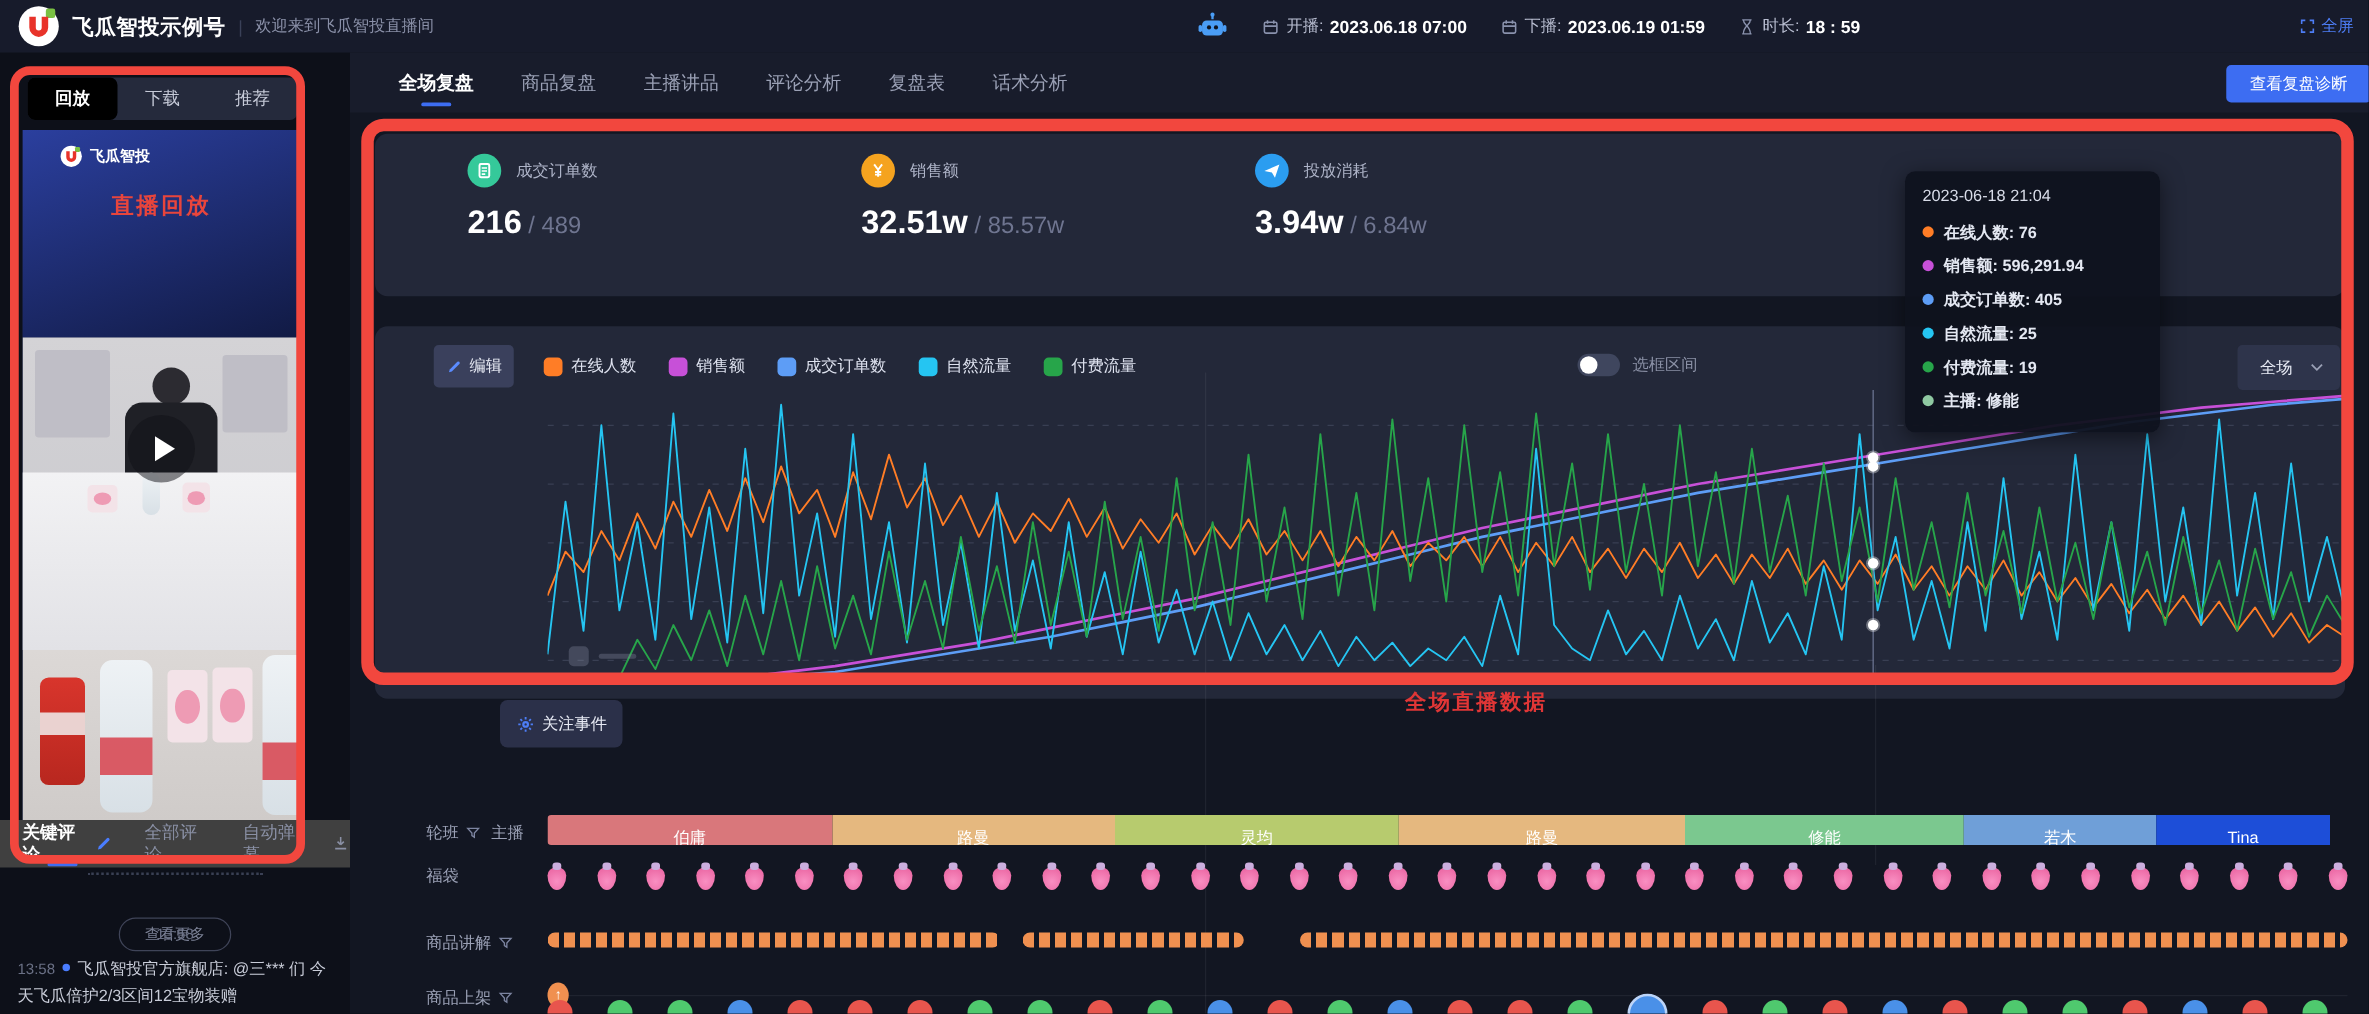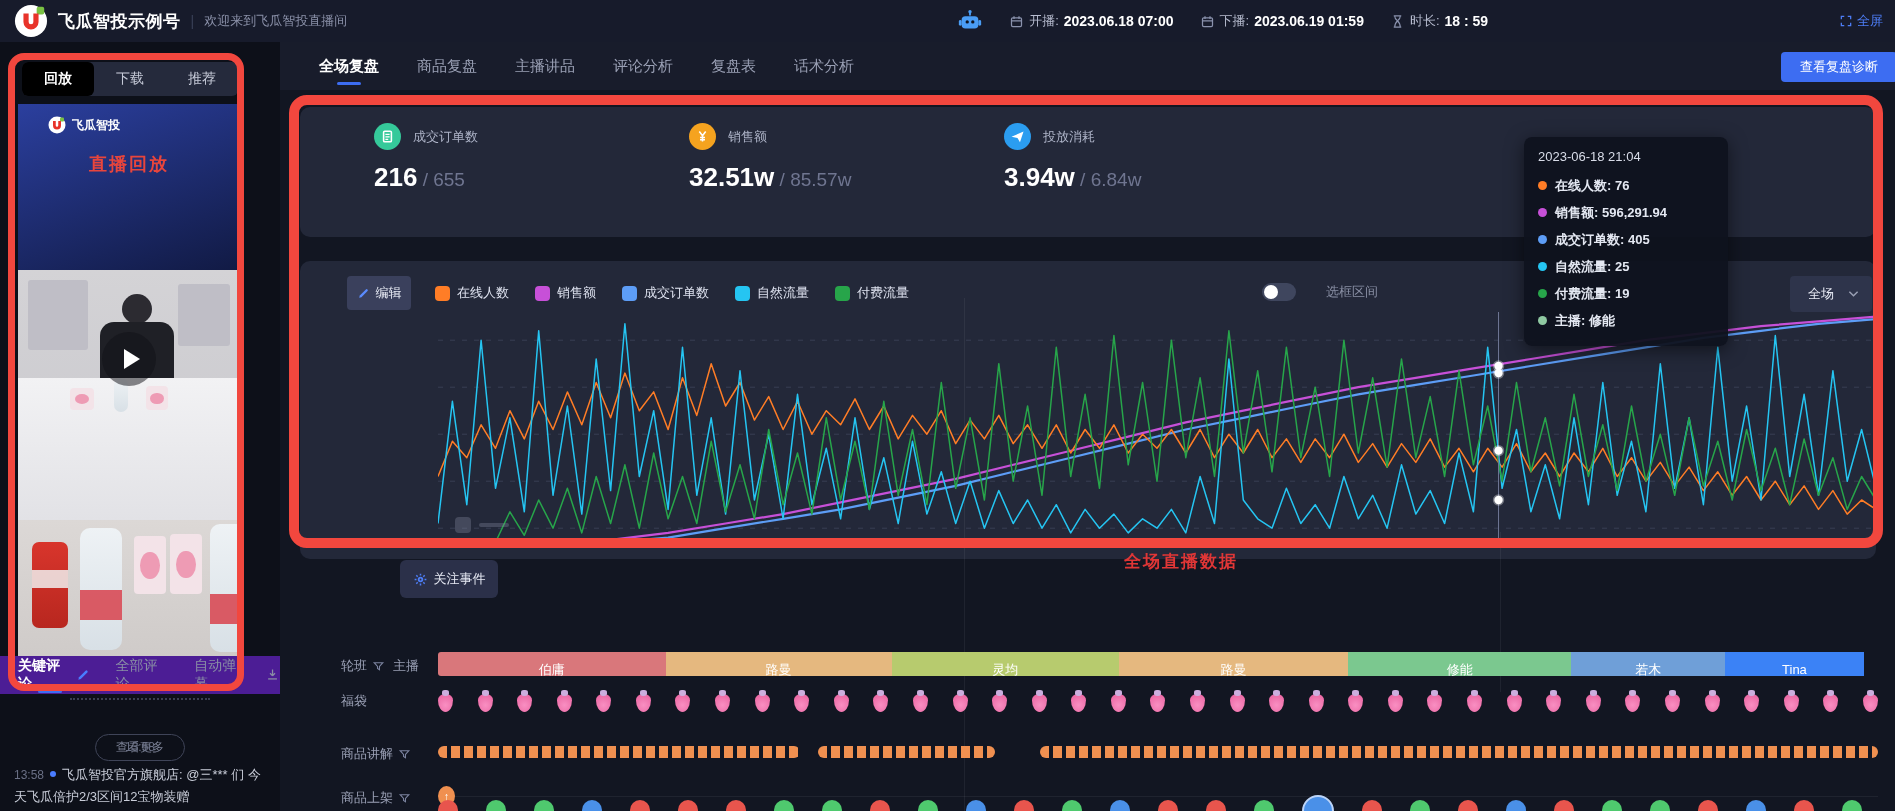--- a/index.html
+++ b/index.html
@@ -38,21 +38,21 @@
   .table{position:absolute;left:0;top:108px;width:222px;height:142px;background:linear-gradient(#f2f2f4,#e2e2e6);}
   .play{position:absolute;left:84px;top:228px;width:54px;height:54px;border-radius:50%;background:rgba(15,15,22,.5);display:flex;align-items:center;justify-content:center;cursor:pointer;}
   .play-tri{width:0;height:0;border-left:16px solid #fff;border-top:10px solid transparent;border-bottom:10px solid transparent;margin-left:5px;}
   .p-prod{position:absolute;left:0;top:416px;width:222px;height:136px;background:linear-gradient(#dcd8d6,#cfcbc9);}
   .can{position:absolute;left:14px;top:22px;width:36px;height:86px;background:linear-gradient(#d8352c,#b8271f);border-radius:7px;}
   .can::before{content:"";position:absolute;left:0;top:28px;width:36px;height:18px;background:#f0efee;opacity:.85;}
   .bottle{position:absolute;background:linear-gradient(#eef2f5,#d8e0e6);border-radius:10px;}
   .bottle .lbl{position:absolute;left:0;width:100%;height:30px;background:#d84a55;opacity:.9;}
   .carton{position:absolute;background:#f3e3e8;border-radius:4px;}
   .carton::after{content:"";position:absolute;left:20%;top:28%;width:60%;height:46%;border-radius:50%;background:#ee9bb4;}
-  .c-tabs{position:absolute;left:0;top:614px;width:280px;height:38px;background:#4c1d95;display:flex;align-items:center;}
+  .c-tabs{position:absolute;left:0;top:614px;width:280px;height:38px;background:#404040;display:flex;align-items:center;}
   .c-tab{font-size:14px;color:#8a90a5;margin-left:26px;cursor:pointer;display:flex;align-items:center;}
   .c-tab.active{color:#fff;font-weight:bold;margin-left:18px;}
   .c-underline{position:absolute;left:38px;top:648px;width:24px;height:3px;background:#3d6df2;border-radius:2px;}
   .dl-ic{width:16px;height:16px;margin-left:18px;cursor:pointer;}
   .dots-sep{position:absolute;left:70px;top:656px;width:140px;border-top:2px dotted #3a4054;}
   .view-more{position:absolute;left:95px;top:692px;width:90px;height:27px;border:1px solid #3f4458;border-radius:14px;color:#7c8296;font-size:12px;display:flex;align-items:center;justify-content:center;cursor:pointer;background:transparent;}
   .time-div{position:absolute;left:0;top:698px;width:280px;text-align:center;color:#6a7085;font-size:12px;}
   .comment{position:absolute;left:14px;top:722px;width:258px;font-size:13px;line-height:21px;color:#c9cdd9;}
   .comment .t{color:#6a7085;font-size:12px;margin-right:6px;}
   .comment .dot{display:inline-block;width:6px;height:6px;border-radius:50%;background:#4a7dff;margin:0 6px 2px 0;}
@@ -76,21 +76,21 @@
   .stat .v{font-size:26px;font-weight:bold;color:#fff;}
   .stat .p{font-size:19px;color:#6f7590;}
 
   #chart-panel{left:20px;top:219px;width:1576px;height:298px;}
   .edit-btn{position:absolute;left:47px;top:15px;width:64px;height:34px;background:#3a405c;border-radius:4px;border:none;color:#e8ebf5;font-size:13px;display:flex;align-items:center;justify-content:center;cursor:pointer;}
   .edit-btn svg{width:13px;height:13px;margin-right:6px;}
   #legend{position:absolute;left:135px;top:15px;height:34px;display:flex;align-items:center;}
   .lg-item{display:flex;align-items:center;margin-right:26px;cursor:pointer;}
   .lg-sw{width:15px;height:15px;border-radius:4px;margin-right:7px;}
   .lg-tx{font-size:13px;color:#dfe3f0;}
-  .toggle-row{position:absolute;left:962px;top:22px;display:flex;cursor:pointer;gap:20px;}
+  .toggle-row{position:absolute;left:962px;top:22px;display:flex;cursor:pointer;}
   .tg-track{width:34px;height:18px;border-radius:9px;background:#3f465e;position:relative;}
   .tg-knob{position:absolute;left:2px;top:2px;width:14px;height:14px;border-radius:50%;background:#fff;}
   .tg-lb{margin-left:10px;font-size:13px;color:#8a90a5;}
   .range-dd{position:absolute;left:1490px;top:15px;width:82px;height:36px;background:#2e344b;border-radius:4px;display:flex;align-items:center;cursor:pointer;}
   .range-dd .tx{font-size:13px;color:#e8ebf5;margin-left:18px;}
   .range-dd svg{width:11px;height:8px;margin-left:14px;}
   #plot{position:absolute;left:138px;top:51px;width:1438px;height:235px;}
   .watermark{position:absolute;left:155px;top:256px;opacity:.32;display:flex;align-items:center;}
   .wm-sq{width:16px;height:16px;border-radius:4px;background:#8a90a5;}
   .wm-dash{width:30px;height:4px;background:#8a90a5;margin-left:8px;border-radius:2px;}
@@ -282,21 +282,21 @@
         <div class="stat">
           <div class="icr">
             <div class="cic" style="background: rgb(53, 201, 154);">
               <svg viewBox="0 0 24 24">
                 <rect x="6.5" y="4.5" width="11" height="15" rx="1.6" fill="none" stroke="#fff" stroke-width="2.2"></rect>
                 <path d="M9 9h6M9 12.5h6M9 16h4" stroke="#fff" stroke-width="1.8"></path>
               </svg>
             </div>
             <div class="lb">成交订单数</div>
           </div>
-          <div class="vals"><span class="v">216</span><span class="p"> / 655</span></div>
+          <div class="vals"><span class="v">216</span><span class="p"> / 489</span></div>
         </div>
         <div class="stat">
           <div class="icr">
             <div class="cic" style="background: rgb(245, 163, 31);">
               <svg viewBox="0 0 24 24">
                 <path d="M7.5 5l4.5 6 4.5-6M12 11v8M8.5 13.5h7M8.5 16.5h7" stroke="#fff" stroke-width="2.2" fill="none"></path>
               </svg>
             </div>
             <div class="lb">销售额</div>
           </div>
@@ -433,21 +433,21 @@
         </svg>
       <span class="sub">主播</span>
     </div>
     <div id="shift-bar">
         <div class="seg" style="width: 15.8%; background: rgb(217, 119, 123);">伯庸</div>
         <div class="seg" style="width: 15.7%; background: rgb(229, 184, 127);">路曼</div>
         <div class="seg" style="width: 15.8%; background: rgb(183, 203, 110);">灵均</div>
         <div class="seg" style="width: 15.9%; background: rgb(229, 184, 127);">路曼</div>
         <div class="seg" style="width: 15.5%; background: rgb(123, 200, 143);">修能</div>
         <div class="seg" style="width: 10.7%; background: rgb(111, 159, 216);">若木</div>
-        <div class="seg" style="width: 9.6%; background: #3b82f6;">Tina</div>
+        <div class="seg" style="width: 9.6%; background: #1d4ed8;">Tina</div>
       </div>
 
     <div class="rowlab" style="top:650px;">
         <span>福袋</span>
       </div>
     <div id="bag-row">
         <div class="bag"></div>
         <div class="bag"></div>
         <div class="bag"></div>
         <div class="bag"></div>

